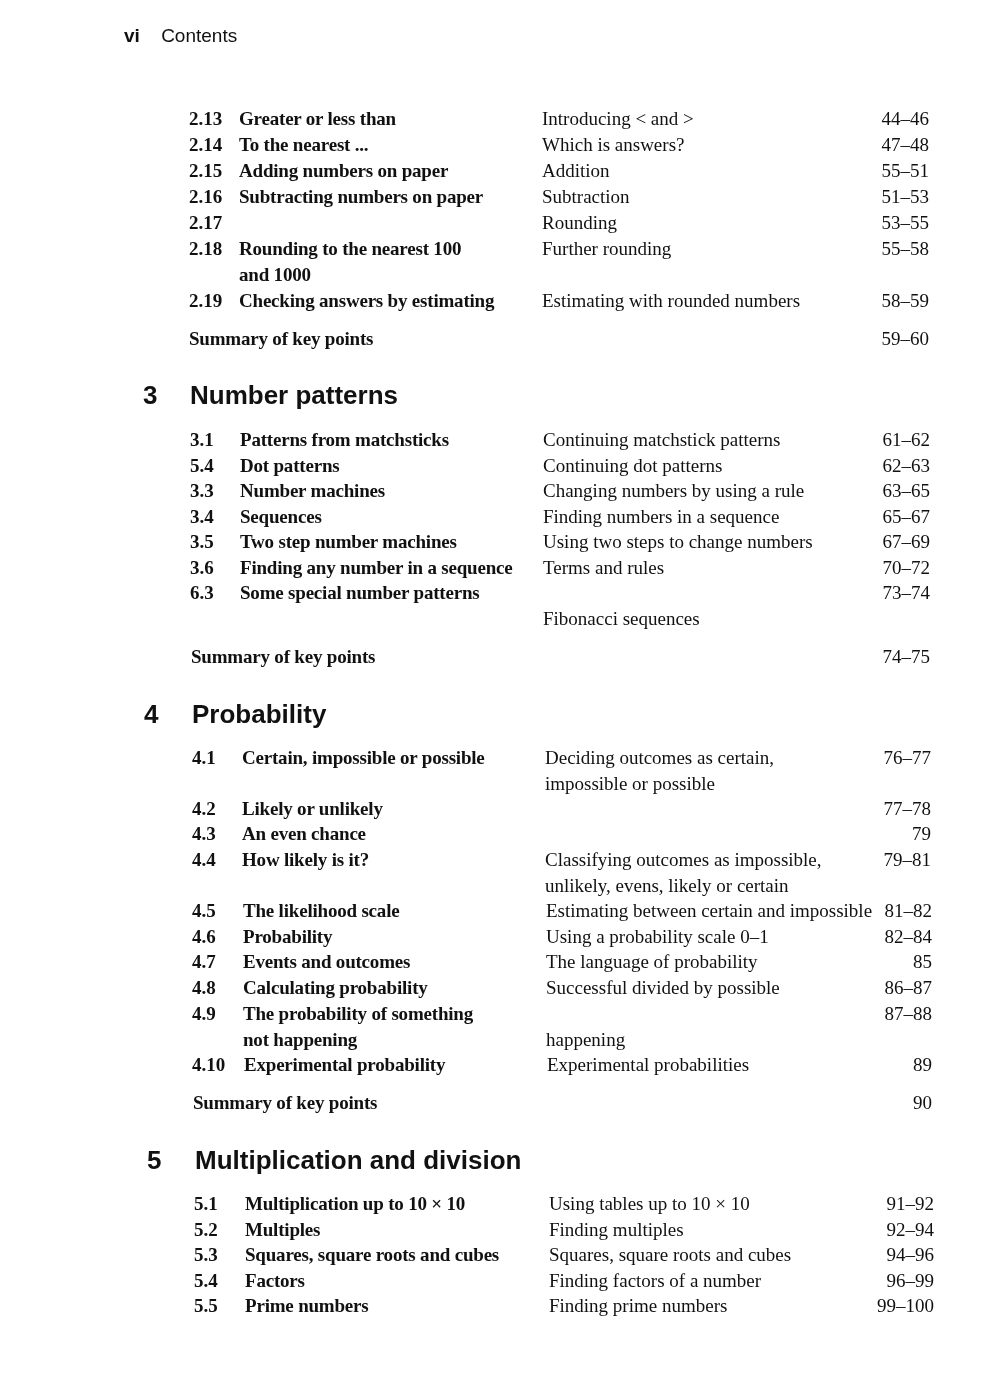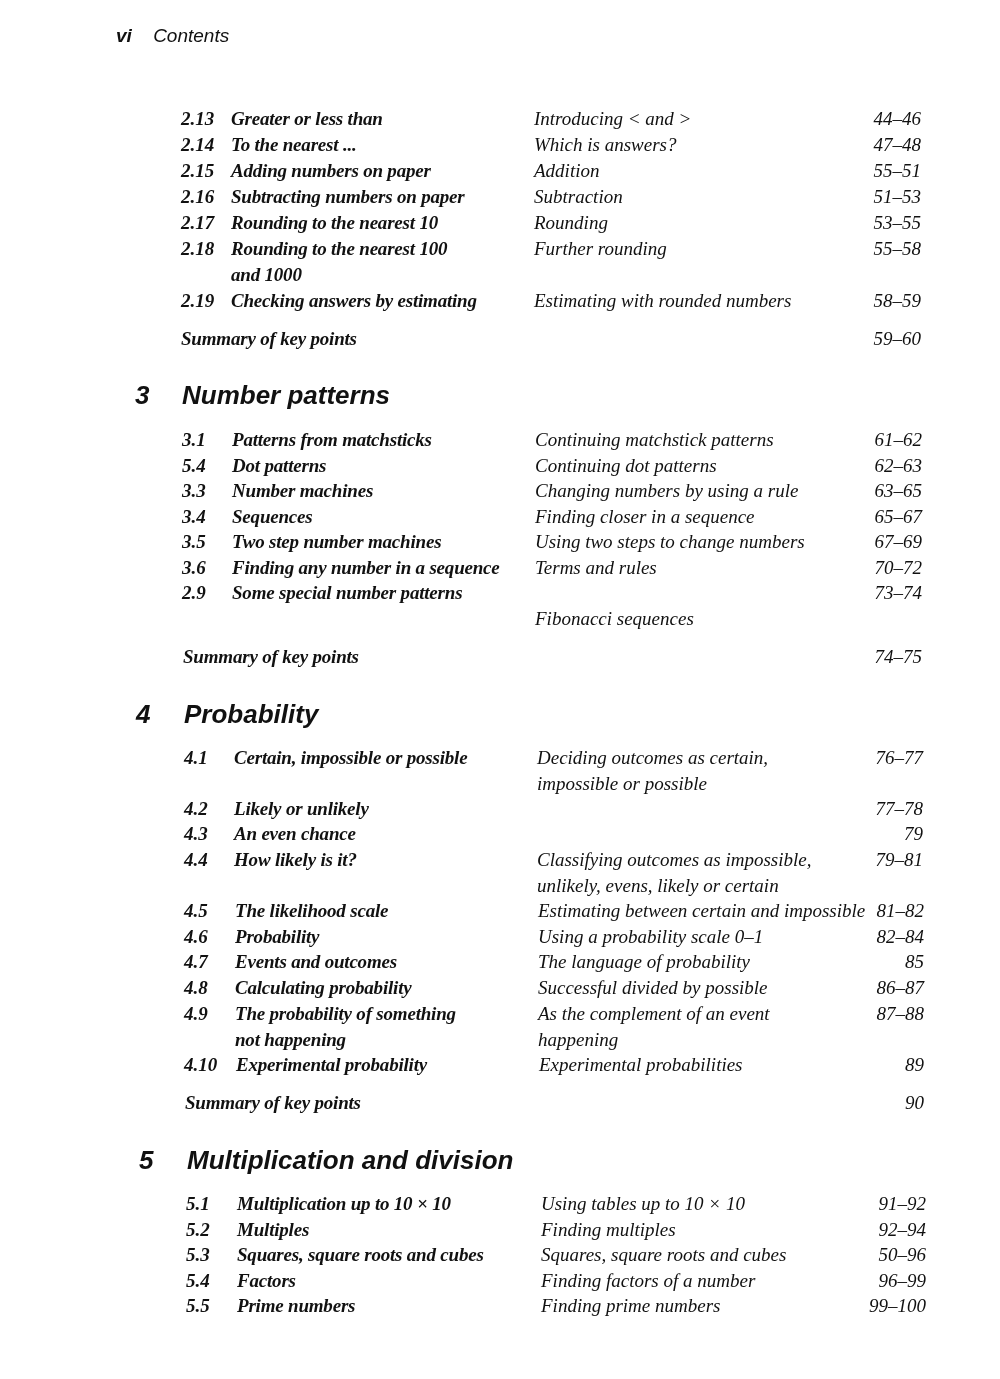--- a/index.html
+++ b/index.html
@@ -1,17 +1,17 @@
 <!DOCTYPE html>
 <html><head>
 <meta charset="utf-8">
 <style>
   html, body { margin: 0; padding: 0; background: #ffffff; }
   body { width: 1000px; height: 1379px; position: relative; overflow: hidden; color: #111; }
-  .page { position: absolute; left: 8px; top: 0; width: 868px; height: 1379px; font-style: italic; }
+  .page { position: absolute; left: 16px; top: 0; width: 868px; height: 1379px; }
 
   .running-head { position: absolute; left: 108px; top: 25px; font-family: "Liberation Sans", sans-serif; font-size: 19px; color: #111; }
   .running-head .folio { font-weight: bold; margin-right: 16px; }
 
   .row { position: absolute; left: 0; width: 1000px; height: 26px; font-size: 19px; line-height: 26px; }
   .num { position: absolute; font-family: "Liberation Serif", serif; font-weight: bold; }
   .title { position: absolute; font-family: "Liberation Serif", serif; font-weight: bold; letter-spacing: -0.2px; }
   .desc { position: absolute; font-family: "Liberation Serif", serif; font-weight: normal; }
   .pages { position: absolute; font-family: "Liberation Serif", serif; text-align: right; width: 80px; }
 
@@ -48,21 +48,20 @@
       <span class="pages" style="left:833px">55–51</span>
     </div>
     <div class="row" style="top:184px">
       <span class="num" style="left:173px">2.16</span>
       <span class="title" style="left:223px">Subtracting numbers on paper</span>
       <span class="desc" style="left:526px">Subtraction</span>
       <span class="pages" style="left:833px">51–53</span>
     </div>
     <div class="row" style="top:210px">
       <span class="num" style="left:173px">2.17</span>
-      <span class="title" style="left:223px">Rounding to the nearest 10</span>
       <span class="desc" style="left:526px">Rounding</span>
       <span class="pages" style="left:833px">53–55</span>
     </div>
     <div class="row" style="top:236px">
       <span class="num" style="left:173px">2.18</span>
       <span class="title" style="left:223px">Rounding to the nearest 100</span>
       <span class="desc" style="left:526px">Further rounding</span>
       <span class="pages" style="left:833px">55–58</span>
     </div>
     <div class="row" style="top:262px">
@@ -99,37 +98,37 @@
     </div>
     <div class="row" style="top:478px">
       <span class="num" style="left:174px">3.3</span>
       <span class="title" style="left:224px">Number machines</span>
       <span class="desc" style="left:527px">Changing numbers by using a rule</span>
       <span class="pages" style="left:834px">63–65</span>
     </div>
     <div class="row" style="top:504px">
       <span class="num" style="left:174px">3.4</span>
       <span class="title" style="left:224px">Sequences</span>
-      <span class="desc" style="left:527px">Finding closer in a sequence</span>
+      <span class="desc" style="left:527px">Finding numbers in a sequence</span>
       <span class="pages" style="left:834px">65–67</span>
     </div>
     <div class="row" style="top:529px">
       <span class="num" style="left:174px">3.5</span>
       <span class="title" style="left:224px">Two step number machines</span>
       <span class="desc" style="left:527px">Using two steps to change numbers</span>
       <span class="pages" style="left:834px">67–69</span>
     </div>
     <div class="row" style="top:555px">
       <span class="num" style="left:174px">3.6</span>
       <span class="title" style="left:224px">Finding any number in a sequence</span>
       <span class="desc" style="left:527px">Terms and rules</span>
       <span class="pages" style="left:834px">70–72</span>
     </div>
     <div class="row" style="top:580px">
-      <span class="num" style="left:174px">2.9</span>
+      <span class="num" style="left:174px">6.3</span>
       <span class="title" style="left:224px">Some special number patterns</span>
       <span class="pages" style="left:834px">73–74</span>
     </div>
     <div class="row" style="top:606px">
       <span class="desc" style="left:527px">Fibonacci sequences</span>
     </div>
     <div class="row" style="top:644px">
       <span class="title" style="left:175px">Summary of key points</span>
       <span class="pages" style="left:834px">74–75</span>
     </div>
@@ -188,21 +187,20 @@
     </div>
     <div class="row" style="top:975px">
       <span class="num" style="left:176px">4.8</span>
       <span class="title" style="left:227px">Calculating probability</span>
       <span class="desc" style="left:530px">Successful divided by possible</span>
       <span class="pages" style="left:836px">86–87</span>
     </div>
     <div class="row" style="top:1001px">
       <span class="num" style="left:176px">4.9</span>
       <span class="title" style="left:227px">The probability of something</span>
-      <span class="desc" style="left:530px">As the complement of an event</span>
       <span class="pages" style="left:836px">87–88</span>
     </div>
     <div class="row" style="top:1027px">
       <span class="title" style="left:227px">not happening</span>
       <span class="desc" style="left:530px">happening</span>
     </div>
     <div class="row" style="top:1052px">
       <span class="num" style="left:176px">4.10</span>
       <span class="title" style="left:228px">Experimental probability</span>
       <span class="desc" style="left:531px">Experimental probabilities</span>
@@ -228,21 +226,21 @@
     <div class="row" style="top:1217px">
       <span class="num" style="left:178px">5.2</span>
       <span class="title" style="left:229px">Multiples</span>
       <span class="desc" style="left:533px">Finding multiples</span>
       <span class="pages" style="left:838px">92–94</span>
     </div>
     <div class="row" style="top:1242px">
       <span class="num" style="left:178px">5.3</span>
       <span class="title" style="left:229px">Squares, square roots and cubes</span>
       <span class="desc" style="left:533px">Squares, square roots and cubes</span>
-      <span class="pages" style="left:838px">50–96</span>
+      <span class="pages" style="left:838px">94–96</span>
     </div>
     <div class="row" style="top:1268px">
       <span class="num" style="left:178px">5.4</span>
       <span class="title" style="left:229px">Factors</span>
       <span class="desc" style="left:533px">Finding factors of a number</span>
       <span class="pages" style="left:838px">96–99</span>
     </div>
     <div class="row" style="top:1293px">
       <span class="num" style="left:178px">5.5</span>
       <span class="title" style="left:229px">Prime numbers</span>

